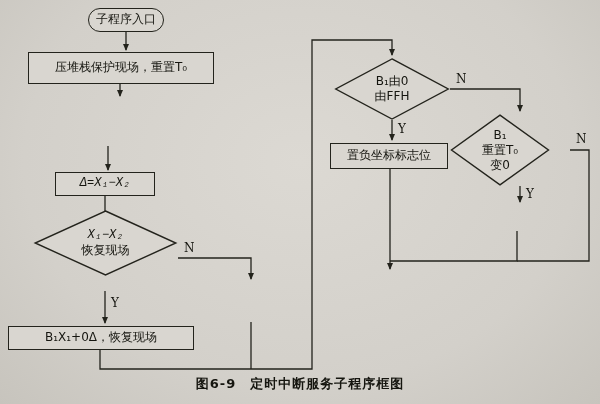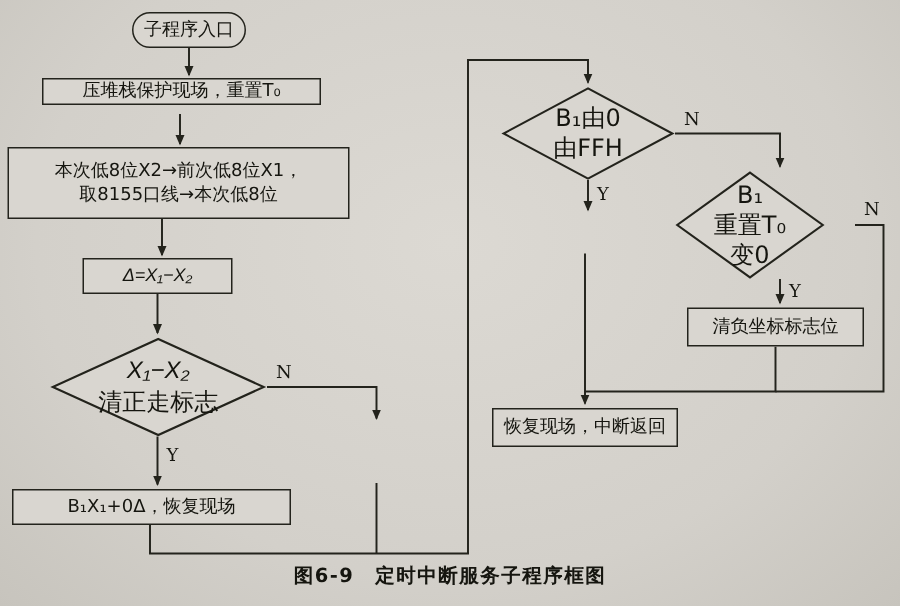--- a/index.html
+++ b/index.html
@@ -18,23 +18,23 @@
     font-size:12px; line-height:1.3; padding:1px 3px;
   }
   .node.terminal { border-radius:13px; }
   .node.multi { flex-direction:column; }
   .diamond { position:absolute; }
   .diamond > svg { position:absolute; left:0; top:0; width:100%; height:100%; }
   .diamond polygon { fill:#d9d6d0; stroke:#23231c; stroke-width:1.4; vector-effect:non-scaling-stroke; }
   .diamond .dtext {
     position:absolute; left:0; top:0; right:0; bottom:0;
     display:flex; flex-direction:column; align-items:center; justify-content:center;
-    font-size:16px; line-height:1.25; text-align:center;
+    font-size:12px; line-height:1.25; text-align:center;
   }
-  .math { font-style:italic; font-family:Liberation Sans, sans-serif; }
+  .math { font-style:italic; font-family:Liberation Mono, monospace; }
   .branch-label {
     position:absolute; font-size:12px; font-family:"DejaVu Serif","Liberation Serif",serif;
   }
   .caption {
     position:absolute; left:0; right:0; top:375px; text-align:center;
     font-weight:bold; font-size:13px; letter-spacing:1px;
   }
 </style>
 </head>
 <body>
@@ -60,77 +60,70 @@
     <polyline points="520,186 520,202" marker-end="url(#arrow)"></polyline>
     <polyline points="390,169 390,269" marker-end="url(#arrow)"></polyline>
     <polyline points="517,231 517,261 390,261"></polyline>
     <polyline points="570,150 589,150 589,261 517,261"></polyline>
   </svg>
 
   <div class="node terminal" style="left:88px;top:8px;width:76px;height:24px">
     <span>子程序入口</span>
   </div>
 
-  <div class="node" style="left:28px;top:52px;width:186px;height:18px">
+  <div class="node" style="left:28px;top:52px;width:186px;height:32px">
     <span>压堆栈保护现场，重置T₀</span>
   </div>
 
-  <div class="node multi" style="left:5px;top:98px;width:228px;height:48px">
-    <span>本次低8位X2→前次低8位X1，</span>
-    <span>取8155口线→本次低8位</span>
-  </div>
 
   <div class="node" style="left:55px;top:172px;width:100px;height:24px">
     <span class="math">Δ=X₁−X₂</span>
   </div>
 
-  <div class="diamond" style="left:33px;top:225px;width:145px;height:66px">
+  <div class="diamond" style="left:33px;top:210px;width:145px;height:66px">
     <svg viewBox="0 0 100 100" preserveAspectRatio="none">
       <polygon points="50,1.5 98.5,50 50,98.5 1.5,50"></polygon>
     </svg>
     <div class="dtext">
       <span class="math">X₁−X₂</span>
-      <span>清正走标志</span>
+      <span>恢复现场</span>
     </div>
   </div>
 
 
   <div class="node" style="left:8px;top:326px;width:186px;height:24px">
     <span>B₁X₁+0Δ，恢复现场</span>
   </div>
 
   <div class="diamond" style="left:334px;top:58px;width:116px;height:62px">
     <svg viewBox="0 0 100 100" preserveAspectRatio="none">
       <polygon points="50,1.5 98.5,50 50,98.5 1.5,50"></polygon>
     </svg>
     <div class="dtext">
       <span>B₁由0</span>
       <span>由FFH</span>
     </div>
   </div>
 
+  <div class="node" style="left:330px;top:143px;width:118px;height:26px">
+    <span>置负坐标标志位</span>
+  </div>
 
   <div class="diamond" style="left:450px;top:114px;width:100px;height:72px">
     <svg viewBox="0 0 100 100" preserveAspectRatio="none">
       <polygon points="50,1.5 98.5,50 50,98.5 1.5,50"></polygon>
     </svg>
     <div class="dtext">
       <span>B₁</span>
       <span>重置T₀</span>
       <span>变0</span>
     </div>
   </div>
 
-  <div class="node" style="left:458px;top:205px;width:118px;height:26px">
-    <span>清负坐标标志位</span>
-  </div>
 
-  <div class="node" style="left:328px;top:272px;width:124px;height:26px">
-    <span>恢复现场，中断返回</span>
-  </div>
 
   <div class="branch-label" style="left:184px;top:241px">N</div>
   <div class="branch-label" style="left:111px;top:296px">Y</div>
   <div class="branch-label" style="left:456px;top:72px">N</div>
   <div class="branch-label" style="left:398px;top:122px">Y</div>
   <div class="branch-label" style="left:576px;top:132px">N</div>
   <div class="branch-label" style="left:526px;top:187px">Y</div>
 
   <div class="caption">图6-9　定时中断服务子程序框图</div>
 

